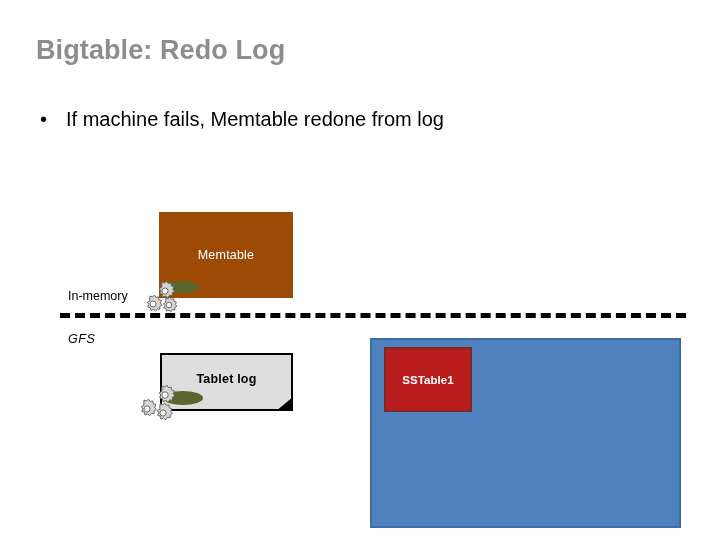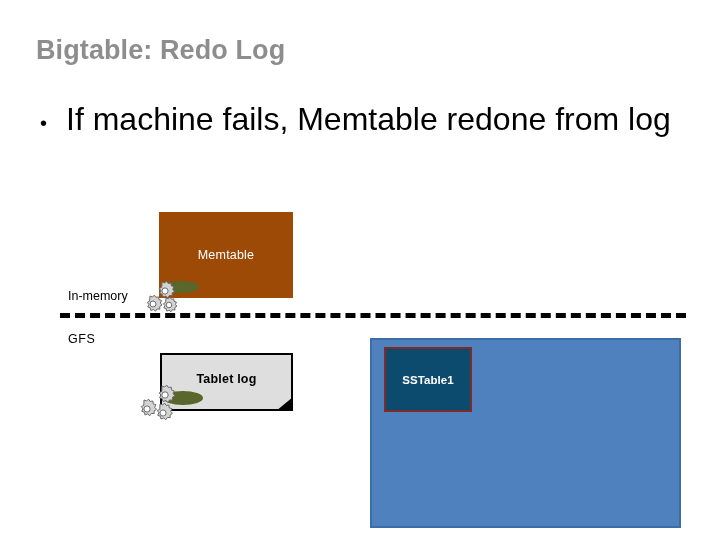--- a/index.html
+++ b/index.html
@@ -38,21 +38,21 @@
     white-space: nowrap;
   }
   .bullet-dot {
     font-size: 20px;
     color: #000000;
     line-height: 1;
     width: 26px;
     display: inline-block;
   }
   .bullet-text {
-    font-size: 32px;
+    font-size: 20px;
     line-height: 32px;
     color: #000000;
     font-weight: 400;
   }
 
   
   .diagram {
     position: absolute;
     left: 0;
     top: 0;
@@ -128,21 +128,21 @@
   }
 
   .zone-label {
     position: absolute;
     color: #000000;
     font-size: 12.5px;
     font-weight: 400;
     white-space: nowrap;
   }
   .zone-inmemory { left: 68px; top: 289px; text-align: right; }
-  .zone-gfs      { left: 68px; top: 332px; letter-spacing: 0.6px; }
+  .zone-gfs      { left: 68px; top: 332px; letter-spacing: 0.6px; font-style: italic; }
 
   
   .gear-cluster { position: absolute; }
   .gear-cluster svg { display: block; }
   .gears-memtable { left: 136px; top: 278px; }
   .gears-tabletlog { left: 136px; top: 384px; }
 
   
   .green-pill {
     position: absolute;
@@ -167,21 +167,21 @@
     position: absolute;
     left: 12px;
     top: 7px;
     width: 290px;
     display: flex;
     justify-content: space-between;
   }
   .sstable-box {
     width: 88px;
     height: 65px;
-    background: #0c4a6e;
+    background: #b91c1c;
     border: 2px solid #7e2a26;
     box-sizing: border-box;
     display: flex;
     align-items: center;
     justify-content: center;
   }
   .sstable-label {
     color: #ffffff;
     font-size: 11.5px;
     font-weight: bold;

